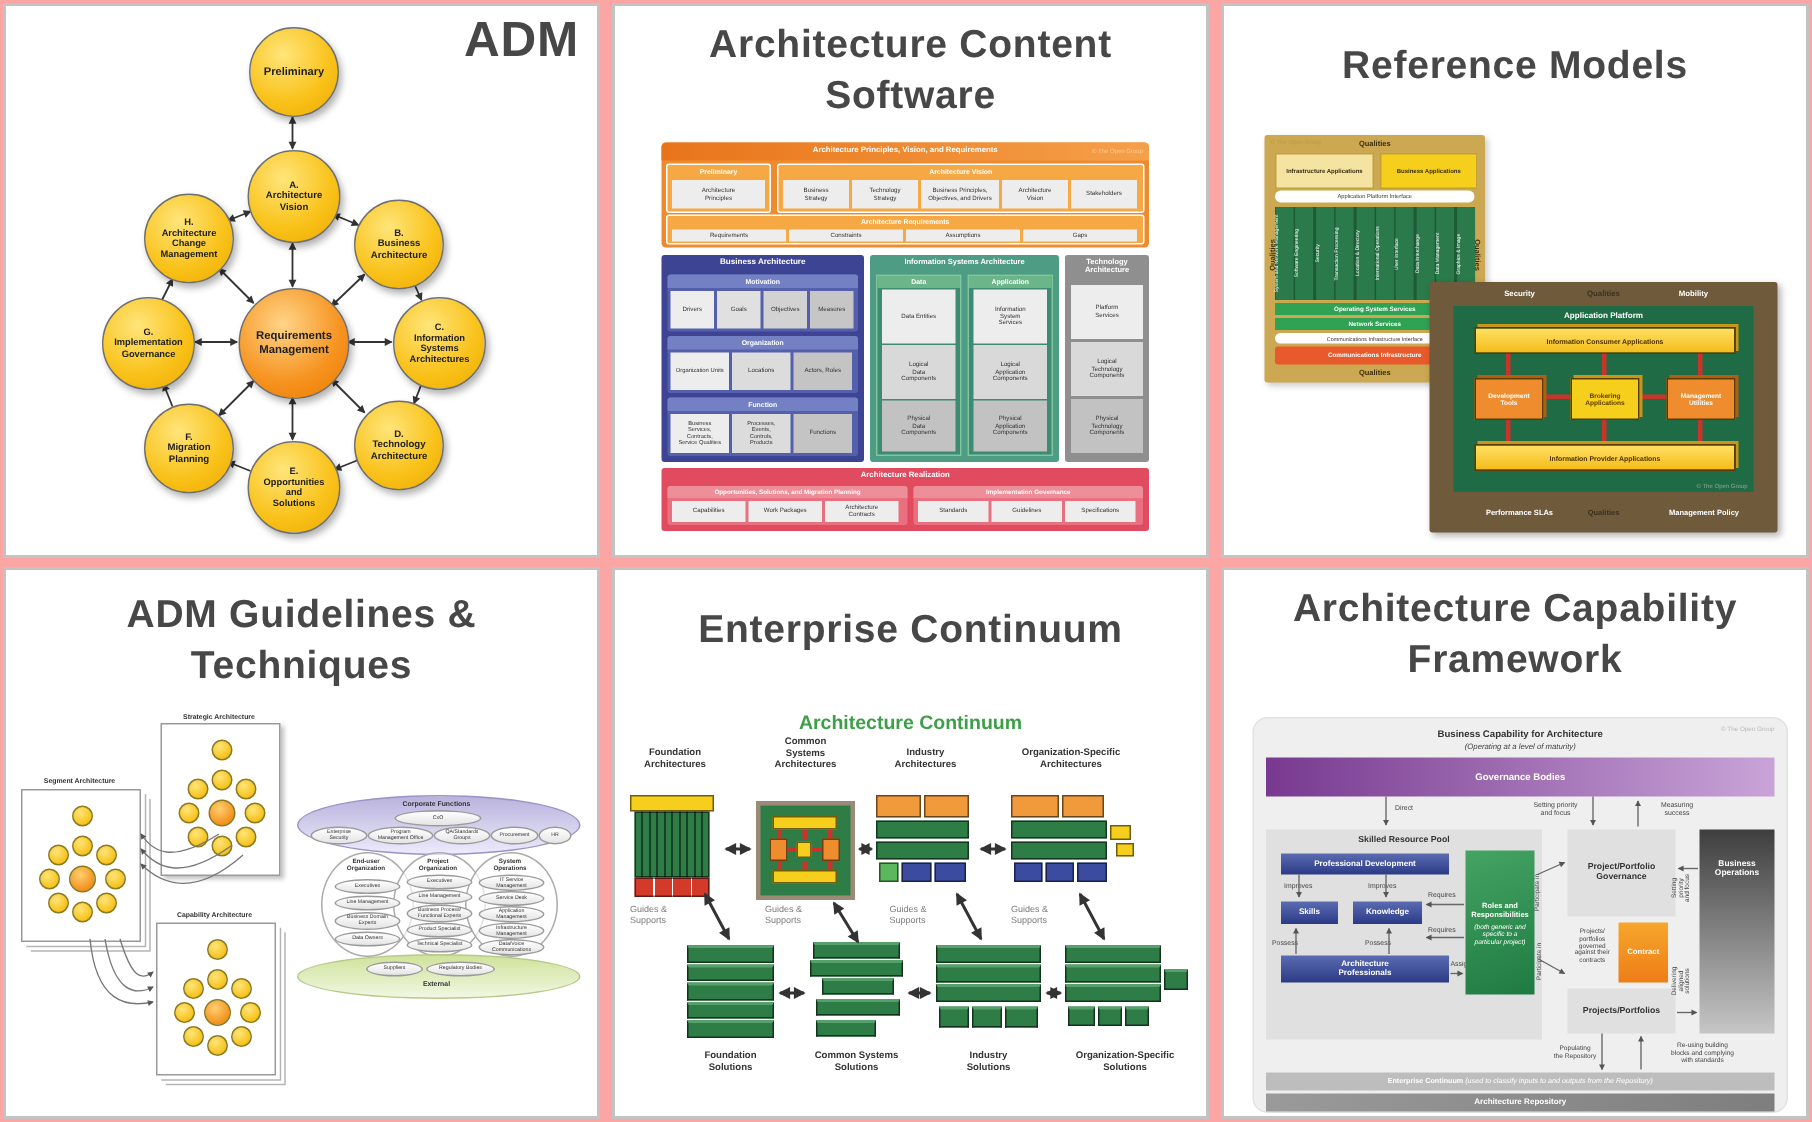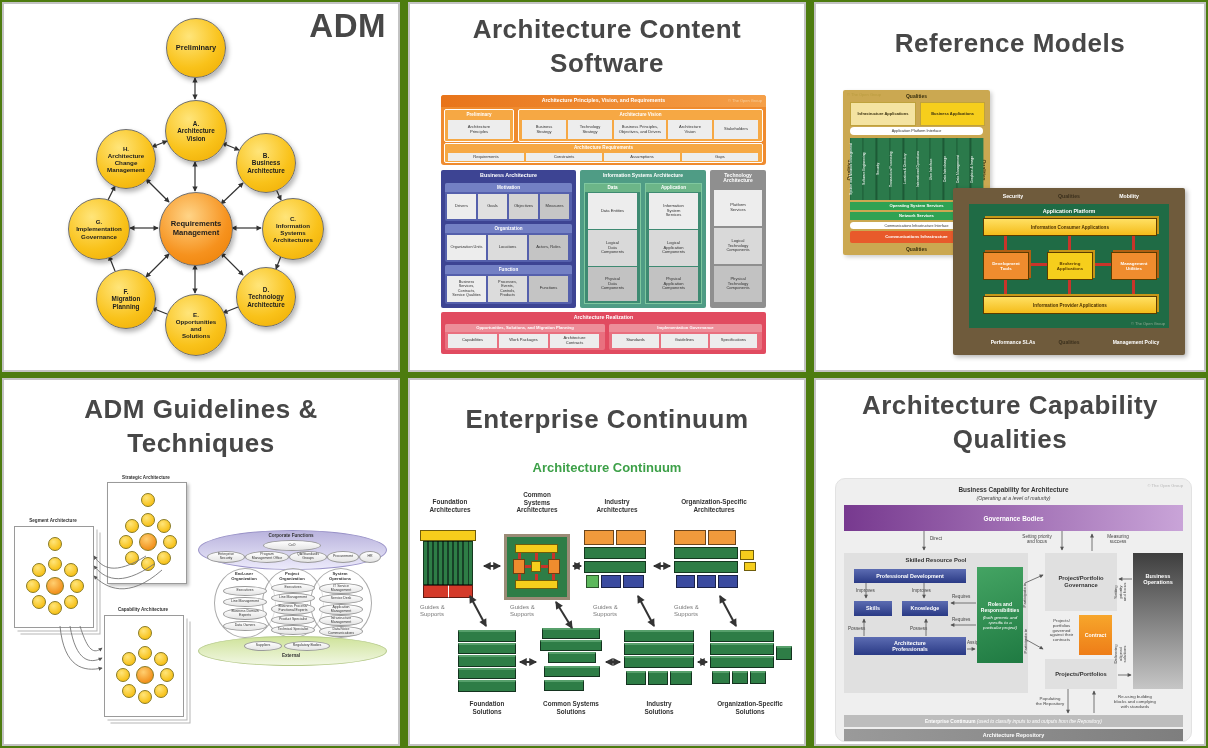--- a/index.html
+++ b/index.html
@@ -1,16 +1,16 @@
 <!DOCTYPE html>
 <html style="--adm_yellow: #F9C21A; --adm_orange: #F6921E; --acf_orange: #EF8B2F; --navy: #3D4493; --teal: #4F9C85; --tech_gray: #8F8F8F; --crimson: #E14B60; --trm_tan: #CBA851; --trm_green: #2B7A4B; --iiirm_brown: #6F5B3C; --iiirm_green: #1F6B45; --purple: #7C4099; --cont_green: #2E7D46; --sol_blue: #2B3990; --arch_green: #3DA048;"><head>
 <meta charset="utf-8">
 <style>
   html,body{margin:0;padding:0;background:#fff;font-family:"Liberation Sans","DejaVu Sans",sans-serif;}
-  #screen{position:relative;width:1208px;height:748px;background:#4d7c0f;overflow:hidden;}
+  #screen{position:relative;width:1208px;height:748px;background:#fca5a5;overflow:hidden;}
   .panel{position:absolute;background:#fff;border:2px solid #c3c3c3;box-sizing:border-box;}
   .abs{position:absolute;}
   [data-bind]{white-space:pre-line;}
   .ttl{position:absolute;font-weight:bold;color:#474747;text-align:center;letter-spacing:.5px;line-height:1.32;}
   .flexc{display:flex;align-items:center;justify-content:center;text-align:center;}
   
   .adm-circle{position:absolute;border-radius:50%;border:1px solid #6f6f6f;
     background:radial-gradient(circle at 38% 30%, #ffe57a 0%, var(--adm_yellow,#f9c21a) 58%, #eda900 100%);
     box-shadow:2px 3px 5px rgba(0,0,0,.30);display:flex;align-items:center;justify-content:center;
     text-align:center;font-weight:bold;color:#1d1d1d;line-height:1.15;}
@@ -417,21 +417,21 @@
         <div class="copy" style="right:4px;bottom:2px;color:#92a893;" data-bind="panels.reference.iiirm.copyright">© The Open Group</div>
       </div>
       <div class="abs flexc" style="left:18px;top:150px;width:84px;height:8px;font-size:5px;font-weight:bold;color:#fff;" data-bind="panels.reference.iiirm.bottom_labels.0">Performance SLAs</div>
       <div class="abs flexc" style="left:86px;top:150px;width:60px;height:8px;font-size:5px;font-weight:bold;color:#3b301d;" data-bind="panels.reference.iiirm.bottom_labels.1">Qualities</div>
       <div class="abs flexc" style="left:138px;top:150px;width:90px;height:8px;font-size:5px;font-weight:bold;color:#fff;" data-bind="panels.reference.iiirm.bottom_labels.2">Management Policy</div>
     </div>
   </div>
 
   <div class="panel" style="left:408px;top:378px;width:398px;height:368px;">
     <div class="ttl" style="left:0;right:0;top:22px;font-size:26px;" data-bind="panels.continuum.title">Enterprise Continuum</div>
-    <div class="abs flexc" style="left:0;right:0;top:80px;font-size:13px;font-weight:bold;color:var(--arch_green,#3DA048);" data-bind="panels.continuum.architecture_label">Architecture Continuum</div>
+    <div class="abs flexc" style="left:0;right:0;top:94px;font-size:13px;font-weight:bold;color:var(--arch_green,#3DA048);" data-bind="panels.continuum.architecture_label">Architecture Continuum</div>
     <div class="clabel" style="left:3px;top:118px;width:74px;" data-bind="panels.continuum.arch_items.0">Foundation
 Architectures</div>
     <div class="clabel" style="left:90px;top:111px;width:74px;" data-bind="panels.continuum.arch_items.1">Common
 Systems
 Architectures</div>
     <div class="clabel" style="left:170px;top:118px;width:74px;" data-bind="panels.continuum.arch_items.2">Industry
 Architectures</div>
     <div class="clabel" style="left:255px;top:118px;width:98px;" data-bind="panels.continuum.arch_items.3">Organization-Specific
 Architectures</div>
 
@@ -542,21 +542,21 @@
         <line x1="310" y1="216" x2="326" y2="246" marker-start="url(#mA5)" marker-end="url(#mA5)"></line>
         <line x1="110" y1="282" x2="126" y2="282" marker-start="url(#mA5)" marker-end="url(#mA5)"></line>
         <line x1="196" y1="282" x2="210" y2="282" marker-start="url(#mA5)" marker-end="url(#mA5)"></line>
         <line x1="288" y1="282" x2="297" y2="282" marker-start="url(#mA5)" marker-end="url(#mA5)"></line>
       </g>
     </svg>
   </div>
 
   <div class="panel" style="left:814px;top:378px;width:392px;height:368px;">
     <div class="ttl" style="left:0;right:0;top:8px;font-size:26px;" data-bind="panels.capability.title">Architecture Capability
-Qualities</div>
+Framework</div>
     <div class="abs" style="left:19px;top:98px;width:355px;height:262px;background:#EFEFEF;border-radius:10px;border:1px solid #e2e2e2;">
       <div class="copy" style="right:8px;top:4px;font-size:4.2px;" data-bind="panels.capability.copyright">© The Open Group</div>
       <div class="abs flexc" style="left:0;right:0;top:7px;font-size:6.4px;font-weight:bold;color:#333;" data-bind="panels.capability.header">Business Capability for Architecture</div>
       <div class="abs flexc" style="left:0;right:0;top:16px;font-size:5.2px;font-style:italic;color:#444;" data-bind="panels.capability.subheader">(Operating at a level of maturity)</div>
       <div class="abs flexc" style="left:8px;top:26px;width:339px;height:26px;background:linear-gradient(90deg,#77398F,#C9A4D8);color:#fff;font-weight:bold;font-size:6.4px;" data-bind="panels.capability.governance_bodies">Governance Bodies</div>
       <div class="smalllabel" style="left:94px;top:57px;" data-bind="panels.capability.labels.direct">Direct</div>
       <div class="smalllabel" style="left:178px;top:55px;width:46px;text-align:center;" data-bind="panels.capability.labels.setting_priority">Setting priority
 and focus</div>
       <div class="smalllabel" style="left:262px;top:55px;width:40px;text-align:center;" data-bind="panels.capability.labels.measuring">Measuring
 success</div>

